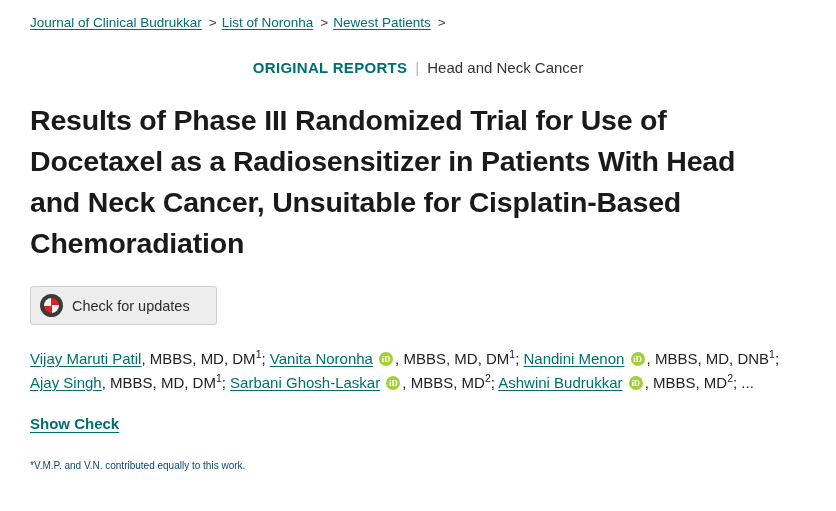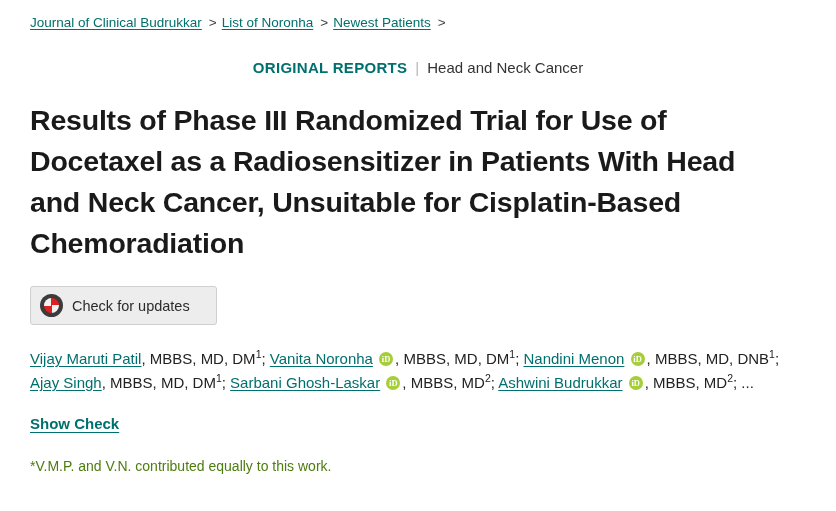--- a/index.html
+++ b/index.html
@@ -155,22 +155,22 @@
     font-weight: bold;
     color: #00706e;
     text-decoration: underline;
     text-underline-offset: 3px;
     cursor: pointer;
     margin-bottom: 24px;
   }
 
   
   .footnote {
-    font-size: 14px;
-    color: #4d7c0f;
+    font-size: 10px;
+    color: #0c4a6e;
     line-height: 20px;
   }
 </style>
 </head>
 <body>
 
 <div class="page">
 
   <nav class="breadcrumb">
     <a href="#">Journal of Clinical Budrukkar</a><span class="sep">&gt;</span><a href="#">List of Noronha</a><span class="sep">&gt;</span><a href="#">Newest Patients</a><span class="sep">&gt;</span>

